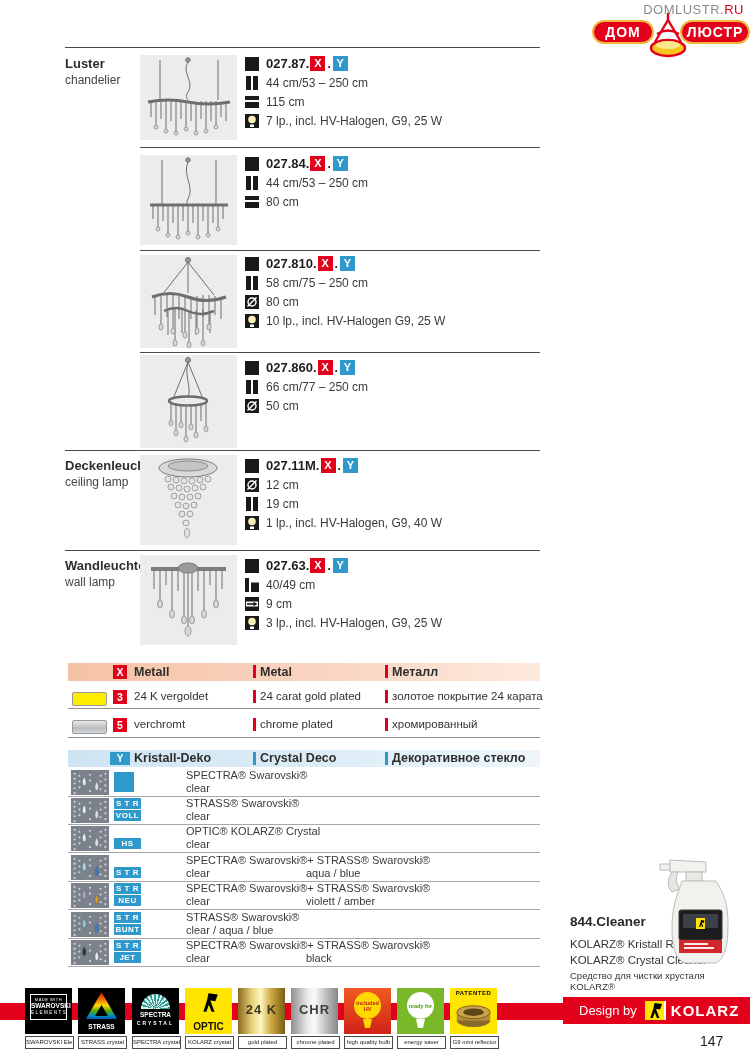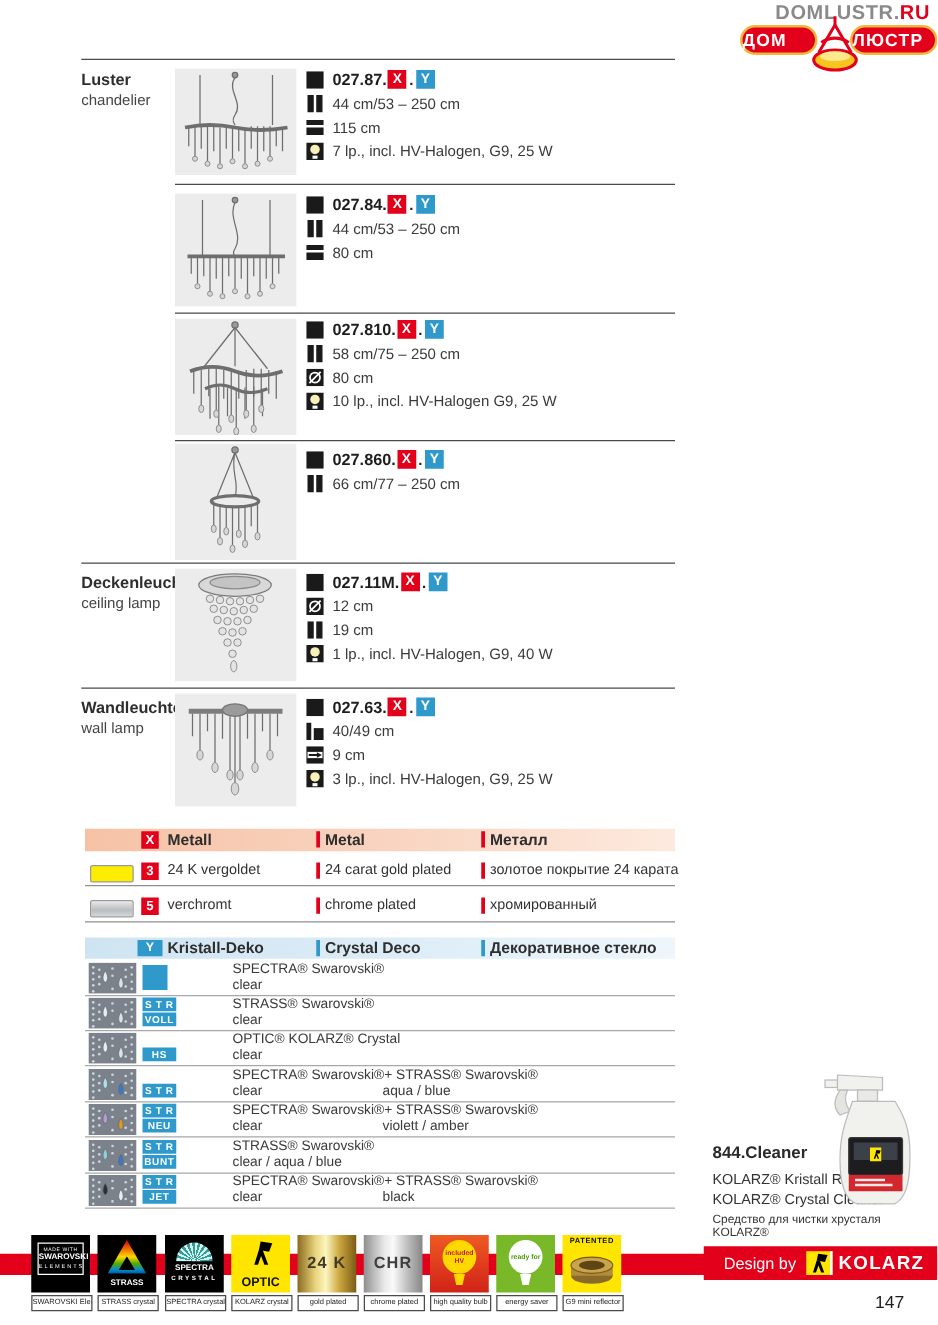--- a/index.html
+++ b/index.html
@@ -1,24 +1,24 @@
 <!DOCTYPE html>
 <html><head>
 <meta charset="utf-8">
 <style>
   html,body{margin:0;padding:0;background:#fff;}
   .page{position:relative;width:750px;height:1060px;background:#fff;overflow:hidden;
         font-family:"Liberation Sans",sans-serif;color:#3a3a3a;}
   .abs{position:absolute;}
   
-  .url{position:absolute;left:0;right:6px;top:2px;text-align:right;font-size:16px;font-weight:bold;letter-spacing:.5px;}
+  .url{position:absolute;left:0;right:6px;top:2px;text-align:right;font-size:13px;font-weight:normal;letter-spacing:.5px;}
   .url .g{color:#8a8a8a}.url .r{color:#e2001a}
   .logo{position:absolute;left:592px;top:12px;width:158px;height:50px;}
   .pill{position:absolute;top:8px;height:20px;background:#e2001a;border:2px solid #f0b73c;border-radius:13px;
-        color:#fff;font-weight:bold;font-size:14px;letter-spacing:1px;text-align:left;line-height:20px;z-index:1;}
+        color:#fff;font-weight:bold;font-size:14px;letter-spacing:1px;text-align:center;line-height:20px;z-index:1;}
   .pill.l{left:0;width:58px}.pill.r{left:88px;width:66px}
   .chand{position:absolute;left:50px;top:0;z-index:2}
   
   .sec{position:absolute;left:65px;width:475px;}
   .rule-full{position:absolute;left:65px;width:475px;height:0;border-top:1px solid #4a4a4a;}
   .rule-part{position:absolute;left:140px;width:400px;height:0;border-top:1px solid #4a4a4a;}
   .glabel{position:absolute;left:0;top:8px;line-height:16px;white-space:nowrap;}
   .glabel .b{font-weight:bold;font-size:13px;color:#2e2e2e;display:block}
   .glabel .s{font-size:12px;color:#444;display:block}
   .pimg{position:absolute;left:75px;width:97px;background:#ececec;}
@@ -410,20 +410,28 @@
         <span class="dotsep">.</span>
         <span class="bdg by">Y</span>
       </div>
       <div class="srow">
         <span class="ic"><svg viewBox="0 0 14 14">
               <rect x="1" width="5" height="14" fill="#1a1a1a"></rect>
               <rect x="8" width="5" height="14" fill="#1a1a1a"></rect>
             </svg></span>
         <span>66 cm/77 – 250 cm</span>
       </div>
+      <div class="srow">
+        <span class="ic"><svg viewBox="0 0 14 14">
+              <rect width="14" height="14" fill="#1a1a1a"></rect>
+              <circle cx="7" cy="7" r="4" fill="none" stroke="#fff" stroke-width="1.4"></circle>
+              <line x1="2.5" y1="11.5" x2="11.5" y2="2.5" stroke="#fff" stroke-width="1.4"></line>
+            </svg></span>
+        <span>50 cm</span>
+      </div>
     </div>
   </div>
 
   <div class="sec" style="top:450px;height:100px">
     <div class="glabel">
       <span class="b">Deckenleuchte</span>
       <span class="s">ceiling lamp</span>
     </div>
     <div class="pimg" style="top:5px;height:90px">
       <svg viewBox="0 0 97 90">

